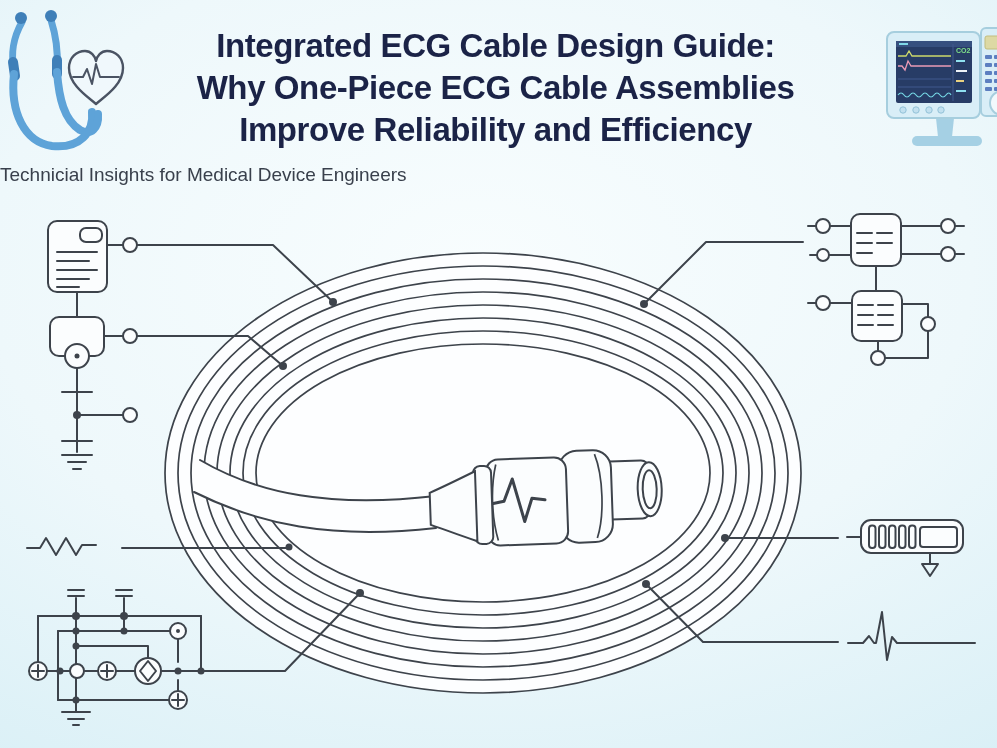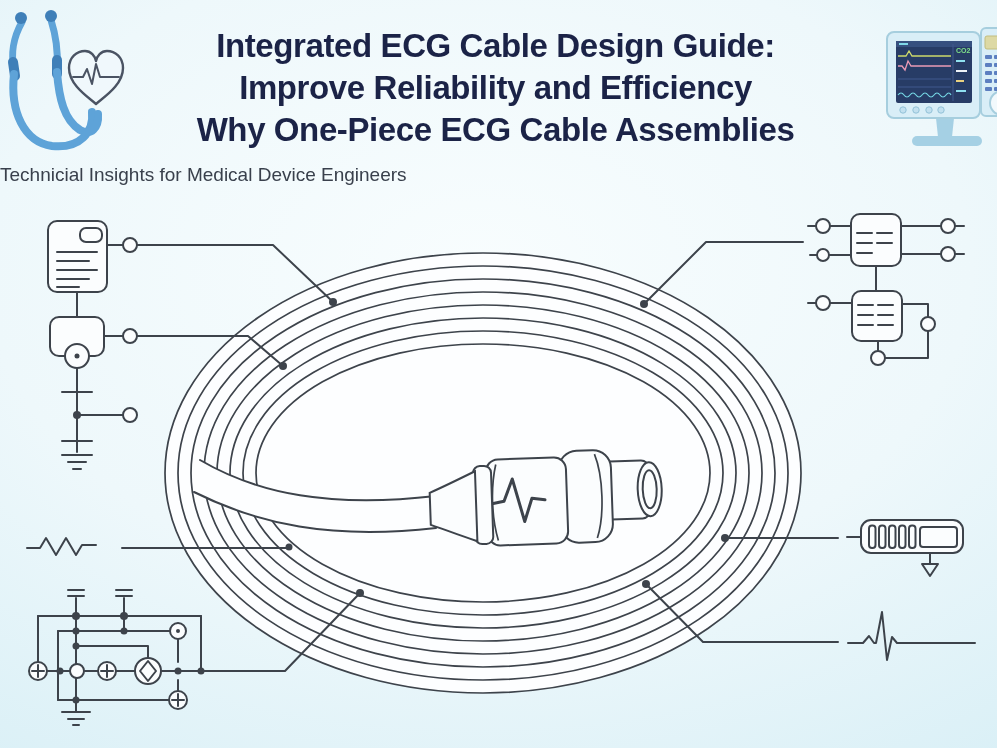--- a/index.html
+++ b/index.html
@@ -257,18 +257,18 @@
       </g>
       <g>
         <path d="M360,593 L285,671 H203" class="ink"></path>
           <circle cx="360" cy="593" r="4" class="dot"></circle>
       </g>
     </g>
   </svg>
 
   <div class="title">
     <div>Integrated ECG Cable Design Guide:</div>
+    <div>Why One-Piece ECG Cable Assemblies</div>
     <div>Improve Reliability and Efficiency</div>
-    <div>Why One-Piece ECG Cable Assemblies</div>
   </div>
   <div class="subtitle">Technicial Insights for Medical Device Engineers</div>
 
 </div>
 
 </body></html>

